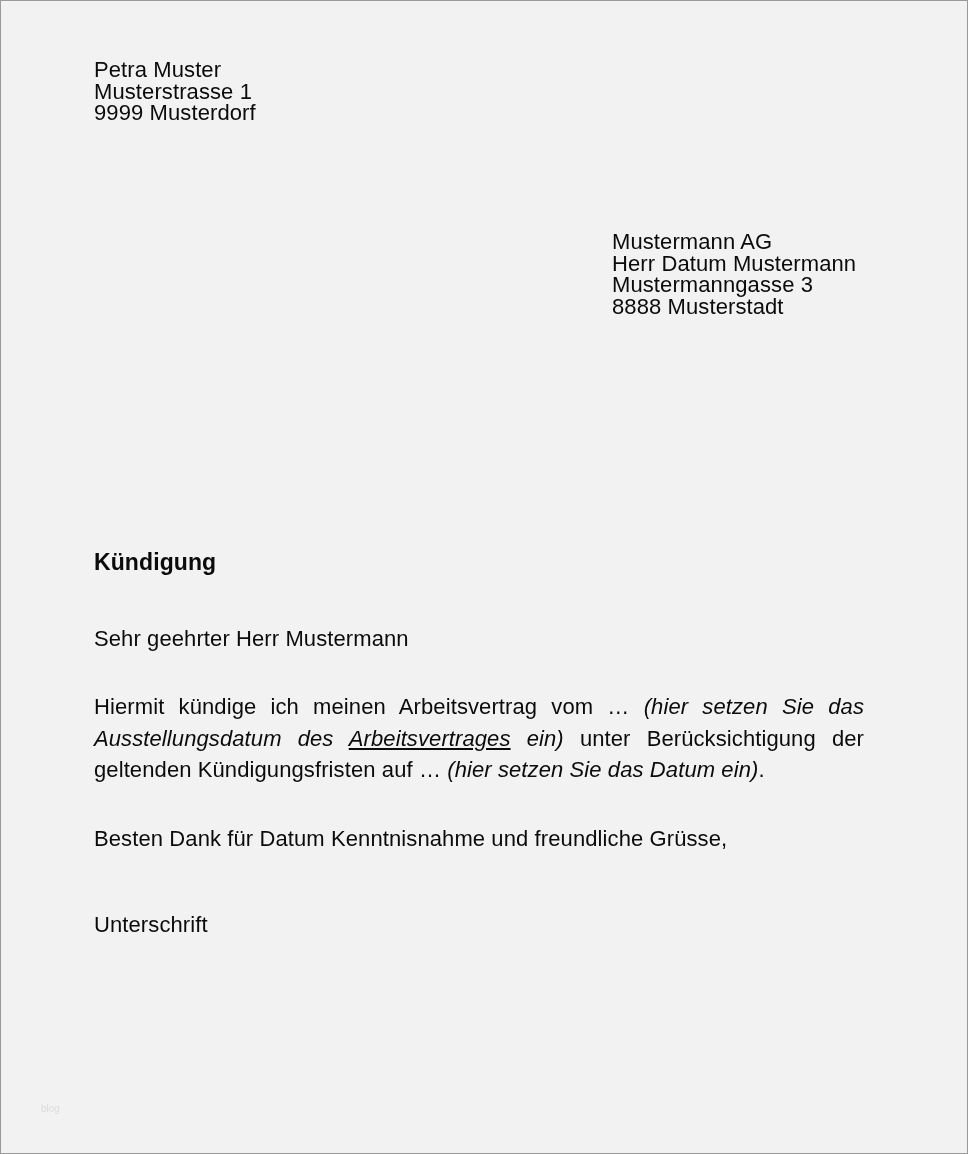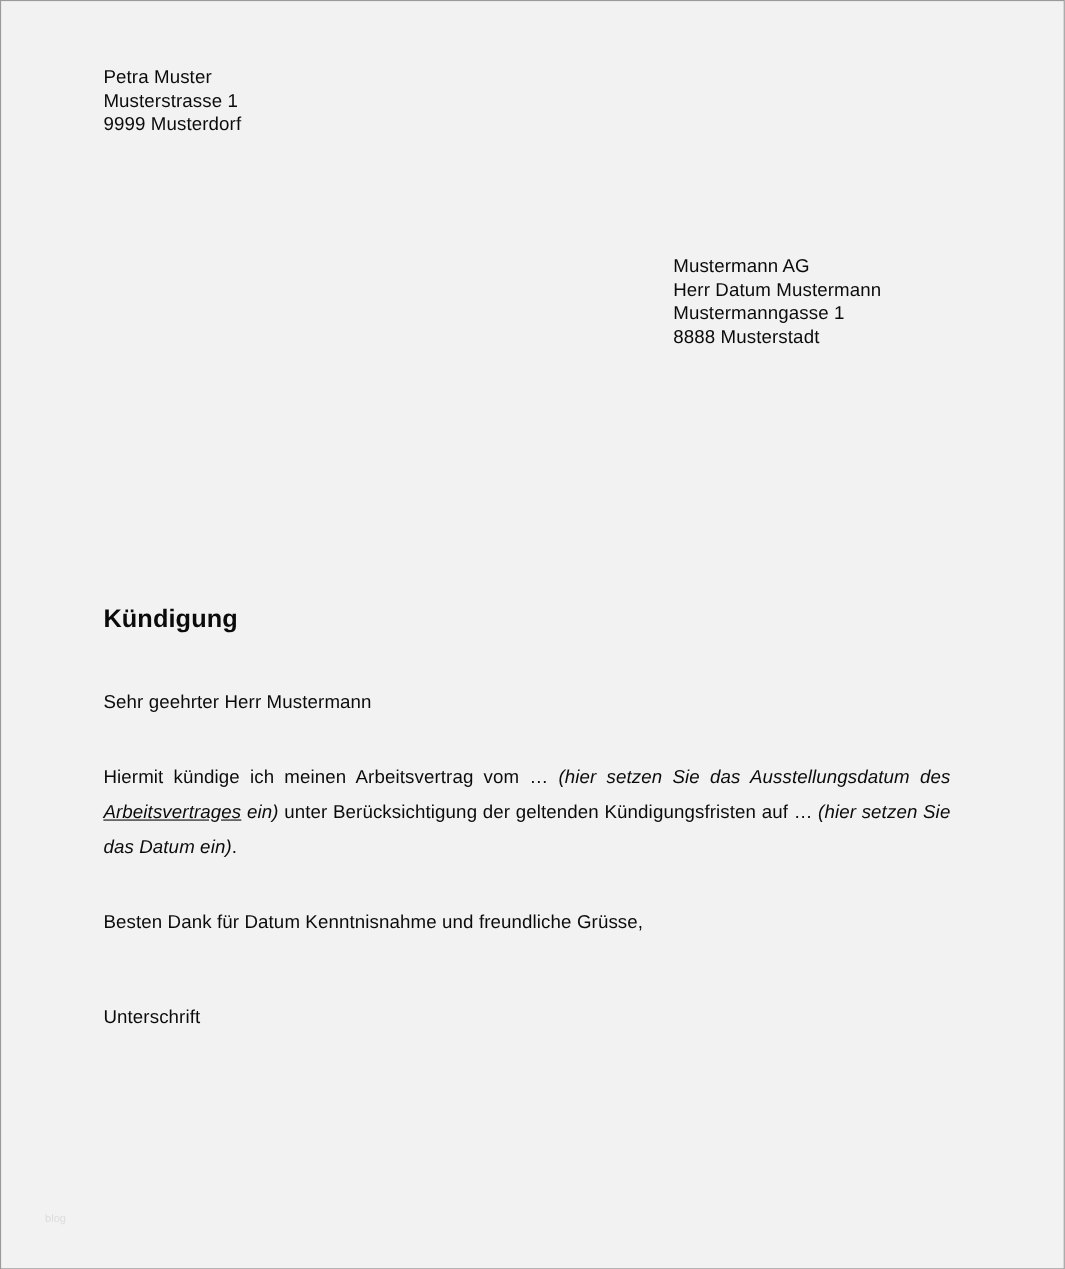--- a/index.html
+++ b/index.html
@@ -15,21 +15,21 @@
     width: 968px;
     height: 1154px;
     background: #f2f2f2;
     border: 1px solid #9a9a9a;
     box-sizing: border-box;
     overflow: hidden;
     color: #0b0b0b;
   }
   .block {
     position: absolute;
-    font-size: 17px;
+    font-size: 22px;
     line-height: 21.5px;
     letter-spacing: 0.1px;
   }
   .sender-block   { left: 93px;  top: 58px;  }
   .recipient-block{ left: 595px; top: 230px; margin-left: 16px; }
   .date-block     { left: 93px;  top: 421px; }
   .subject-block  {
     left: 93px; top: 551px;
     font-size: 23px;
     font-weight: bold;
@@ -59,21 +59,21 @@
 
   <div class="block sender-block">
     <div>Petra Muster</div>
     <div>Musterstrasse 1</div>
     <div>9999 Musterdorf</div>
   </div>
 
   <div class="block recipient-block">
     <div>Mustermann AG</div>
     <div>Herr Datum Mustermann</div>
-    <div>Mustermanngasse 1</div>
+    <div>Mustermanngasse 3</div>
     <div>8888 Musterstadt</div>
   </div>
 
 
   <div class="block subject-block">Kündigung</div>
 
   <div class="block body-block"><span>Hiermit kündige ich meinen Arbeitsvertrag vom … </span><span class="it">(hier setzen Sie das Ausstellungsdatum des </span><span class="it-u">Arbeitsvertrages</span><span class="it"> ein)</span><span> unter Berücksichtigung der geltenden Kündigungsfristen auf … </span><span class="it">(hier setzen Sie das Datum ein)</span><span>.</span></div>
 
   <div class="block salutation-block">Sehr geehrter Herr Mustermann</div>
 

